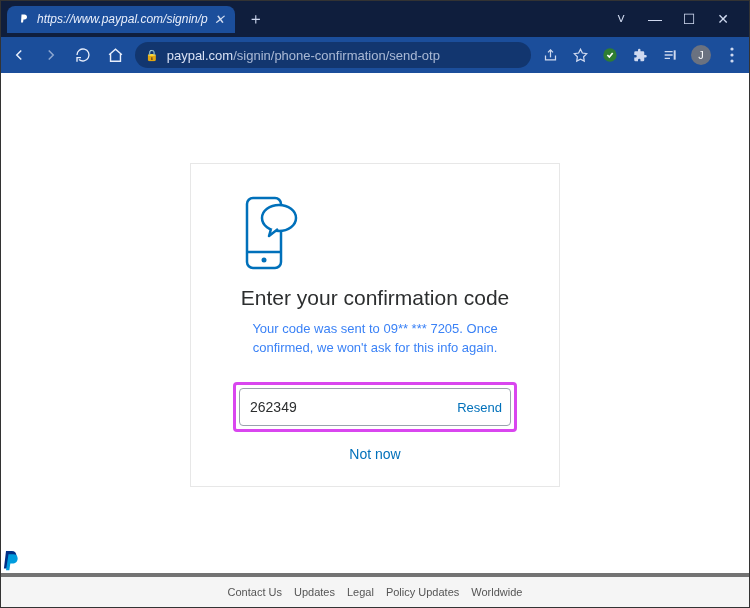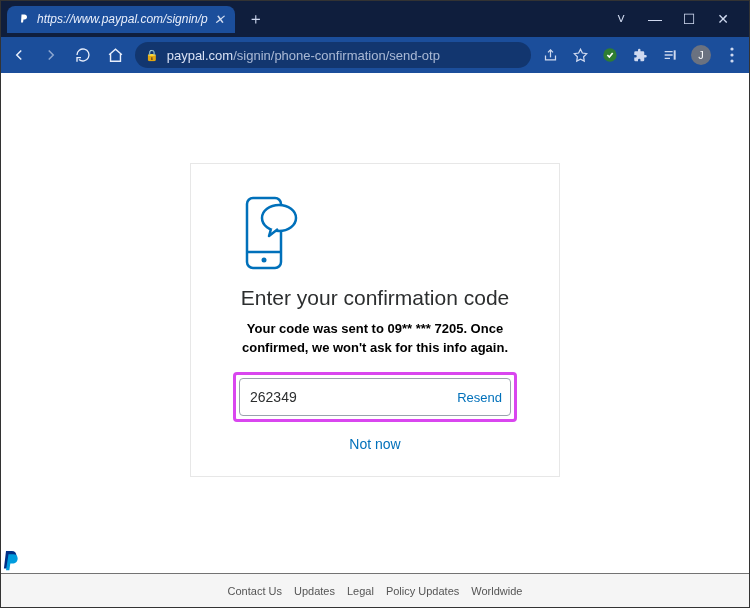--- a/index.html
+++ b/index.html
@@ -26,28 +26,28 @@
   .right-icons { display:flex; gap:12px; align-items:center; color:#cfd9ef; }
   .right-icons .icn { width:18px; height:18px; display:flex;align-items:center;justify-content:center; cursor:pointer; }
   .avatar { width:20px;height:20px;border-radius:50%;background:#6b7280;display:flex;align-items:center;justify-content:center;font-size:11px;color:#fff; }
   
   
   .page { background:#fff; height: calc(608px - 72px - 2px); display:flex; flex-direction:column; }
   .content-wrap { flex:1; display:flex; justify-content:center; align-items:flex-start; }
   .card { width: 370px; border:1px solid #e7e7e7; margin-top: 90px; padding: 24px 42px 24px; text-align:center; }
   .illus { margin: 6px auto 14px; }
   .title-h { font-size: 21px; color:#2c2e2f; font-weight:400; margin-bottom:10px; }
-  .subtitle { font-size: 13px; color:#000000; line-height:1.45; margin-bottom:14px; padding: 0 6px; font-weight: bold; }
+  .subtitle { font-size: 13px; color:#3b82f6; line-height:1.45; margin-bottom:24px; padding: 0 6px; }
   .input-row { position:relative; border:3px solid #d946ef; border-radius:4px; padding:3px; }
   .code-input { width:100%; border:1px solid #9aa2ae; border-radius:4px; height:38px; padding:0 10px; font-size:14px; color:#2c2e2f; }
   .resend { position:absolute; right:12px; top:50%; transform:translateY(-50%); color:#0070ba; font-size:13px; cursor:pointer; background:#fff; padding-left:6px; }
   .continue-btn { margin-top:18px; width:100%; height:40px; background:#0070ba; color:#fff; font-size:15px; font-weight:700; border:none; border-radius:4px; cursor:pointer; }
   .notnow { display:block; margin-top:14px; color:#0070ba; font-size:14px; text-decoration:none; cursor:pointer; }
   .pp-logo { text-align:center; margin-top:14px; }
-  .footer { background:#f5f5f5; border-top:1px solid #737373; height:34px; display:flex; align-items:center; justify-content:center; gap:12px; font-size:11px; color:#555; }
+  .footer { background:#f5f5f5; border-top:4px solid #737373; height:34px; display:flex; align-items:center; justify-content:center; gap:12px; font-size:11px; color:#555; }
   .footer a { color:#555; text-decoration:none; cursor:pointer; }
   
   svg { display:block; }
   .dim { opacity:.55; }
 </style>
 </head>
 <body>
 
 <div class="browser-chrome">
   <div class="tab-bar">

